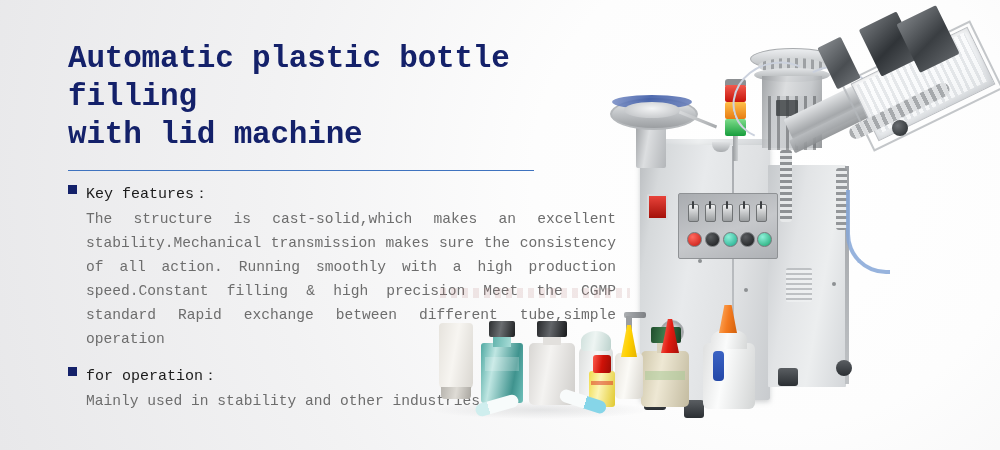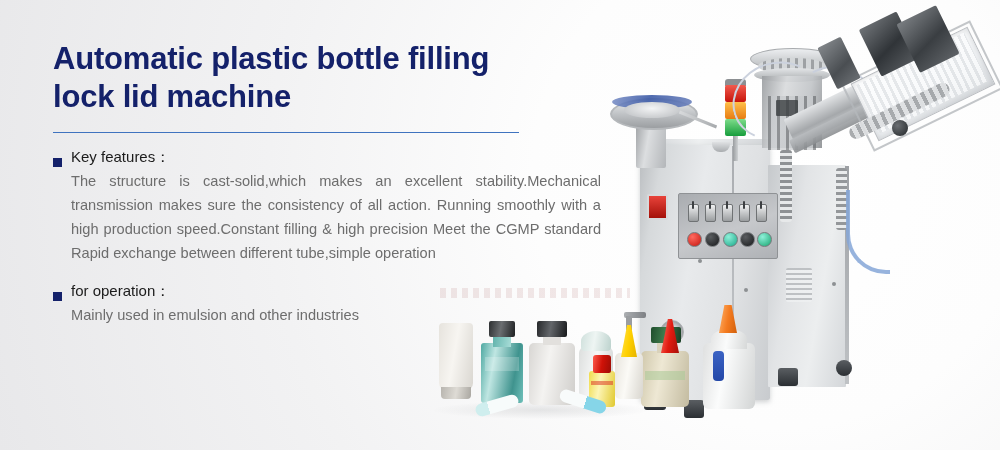--- a/index.html
+++ b/index.html
@@ -9,32 +9,32 @@
     background:#ffffff;
   }
   .banner{
     position:relative;width:1000px;height:450px;overflow:hidden;
     background:
       radial-gradient(circle at 78% 40%, #ffffff 0%, #fdfdfd 30%, #f2f2f3 62%, #e8e8ea 100%),
       linear-gradient(100deg,#e6e6e9 0%,#ececee 28%,#f6f6f7 58%,#fbfbfc 78%,#ffffff 100%);
   }
 
   
-  .text-panel{position:absolute;left:53px;top:40px;width:560px;}
+  .text-panel{position:absolute;left:68px;top:40px;width:560px;font-family:Liberation Mono, monospace;}
   .title{
     color:#14216a;font-size:31px;line-height:38px;font-weight:bold;
     letter-spacing:-0.2px;margin:0;
   }
   .title .ln{display:block;}
   .divider{
     margin-top:16px;width:466px;height:0;
     border-top:1.3px solid #3f73bf;
   }
   .section{margin-top:14px;}
-  .bullet-row{display:flex;align-items:flex-end;gap:9px;}
+  .bullet-row{display:flex;align-items:flex-start;gap:9px;}
   .bullet{width:9px;height:9px;background:#14216a;flex:0 0 auto;}
   .bullet-label{color:#1b1b1b;font-size:15px;line-height:20px;}
   .body-text{
     color:#6d6d6d;font-size:14.6px;line-height:24px;
     text-align:justify;margin:2px 0 0 18px;width:530px;
   }
   .body-text.nojust{text-align:left;}
   .section2{margin-top:16px;}
 
   
@@ -335,39 +335,39 @@
 </style>
 </head>
 <body>
 
 <div class="banner">
 
   <div class="text-panel">
 
     <h1 class="title">
       <span class="ln">Automatic plastic bottle filling</span>
-      <span class="ln">lock lid machine</span>
+      <span class="ln">with lid machine</span>
     </h1>
 
     <div class="divider"></div>
 
     <div class="section">
       <div class="bullet-row">
         <span class="bullet"></span>
         <span class="bullet-label">Key features：</span>
       </div>
       <p class="body-text">The structure is cast-solid,which makes an excellent stability.Mechanical transmission makes sure the consistency of all action. Running smoothly with a high production speed.Constant filling &amp; high precision Meet the CGMP standard Rapid exchange between different tube,simple operation</p>
     </div>
 
     <div class="section section2">
       <div class="bullet-row">
         <span class="bullet"></span>
         <span class="bullet-label">for operation：</span>
       </div>
-      <p class="body-text nojust">Mainly used in emulsion and other industries</p>
+      <p class="body-text nojust">Mainly used in stability and other industries</p>
     </div>
 
   </div>
 
   <div class="photo">
 
     <div class="shape cab-main-top"></div>
     <div class="shape cab-main"></div>
     <div class="shape cab-seam"></div>
     <div class="shape cab-right"></div>

